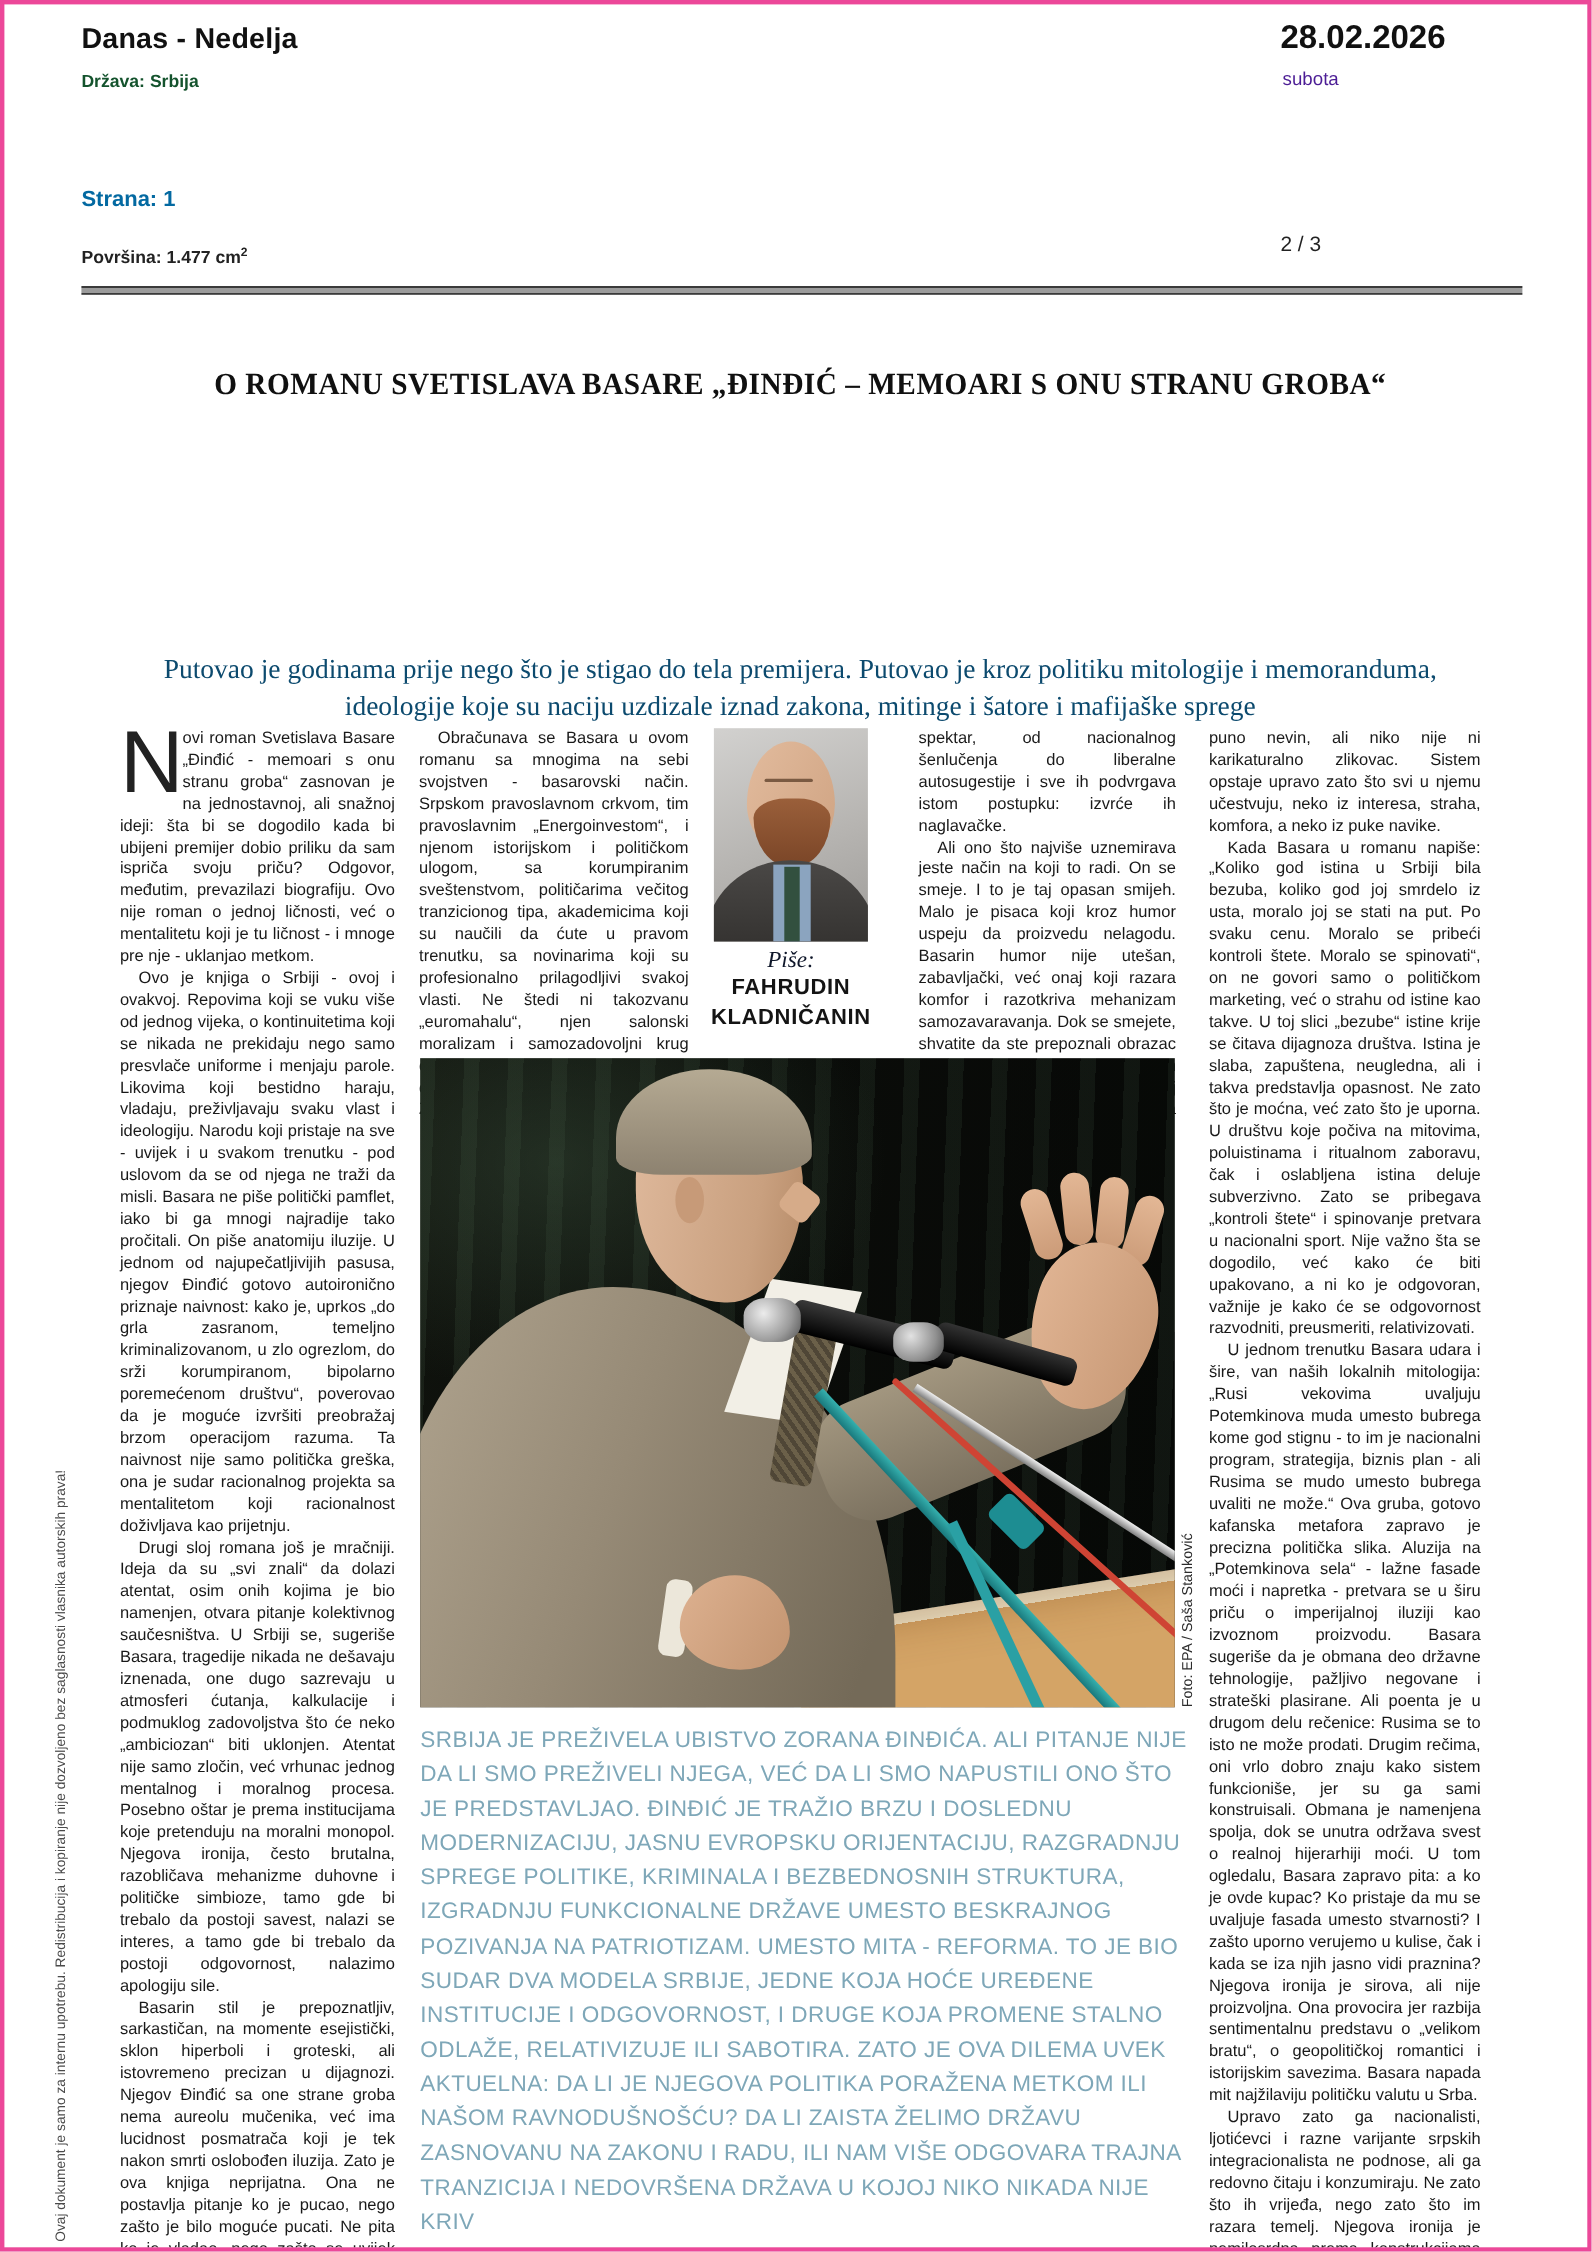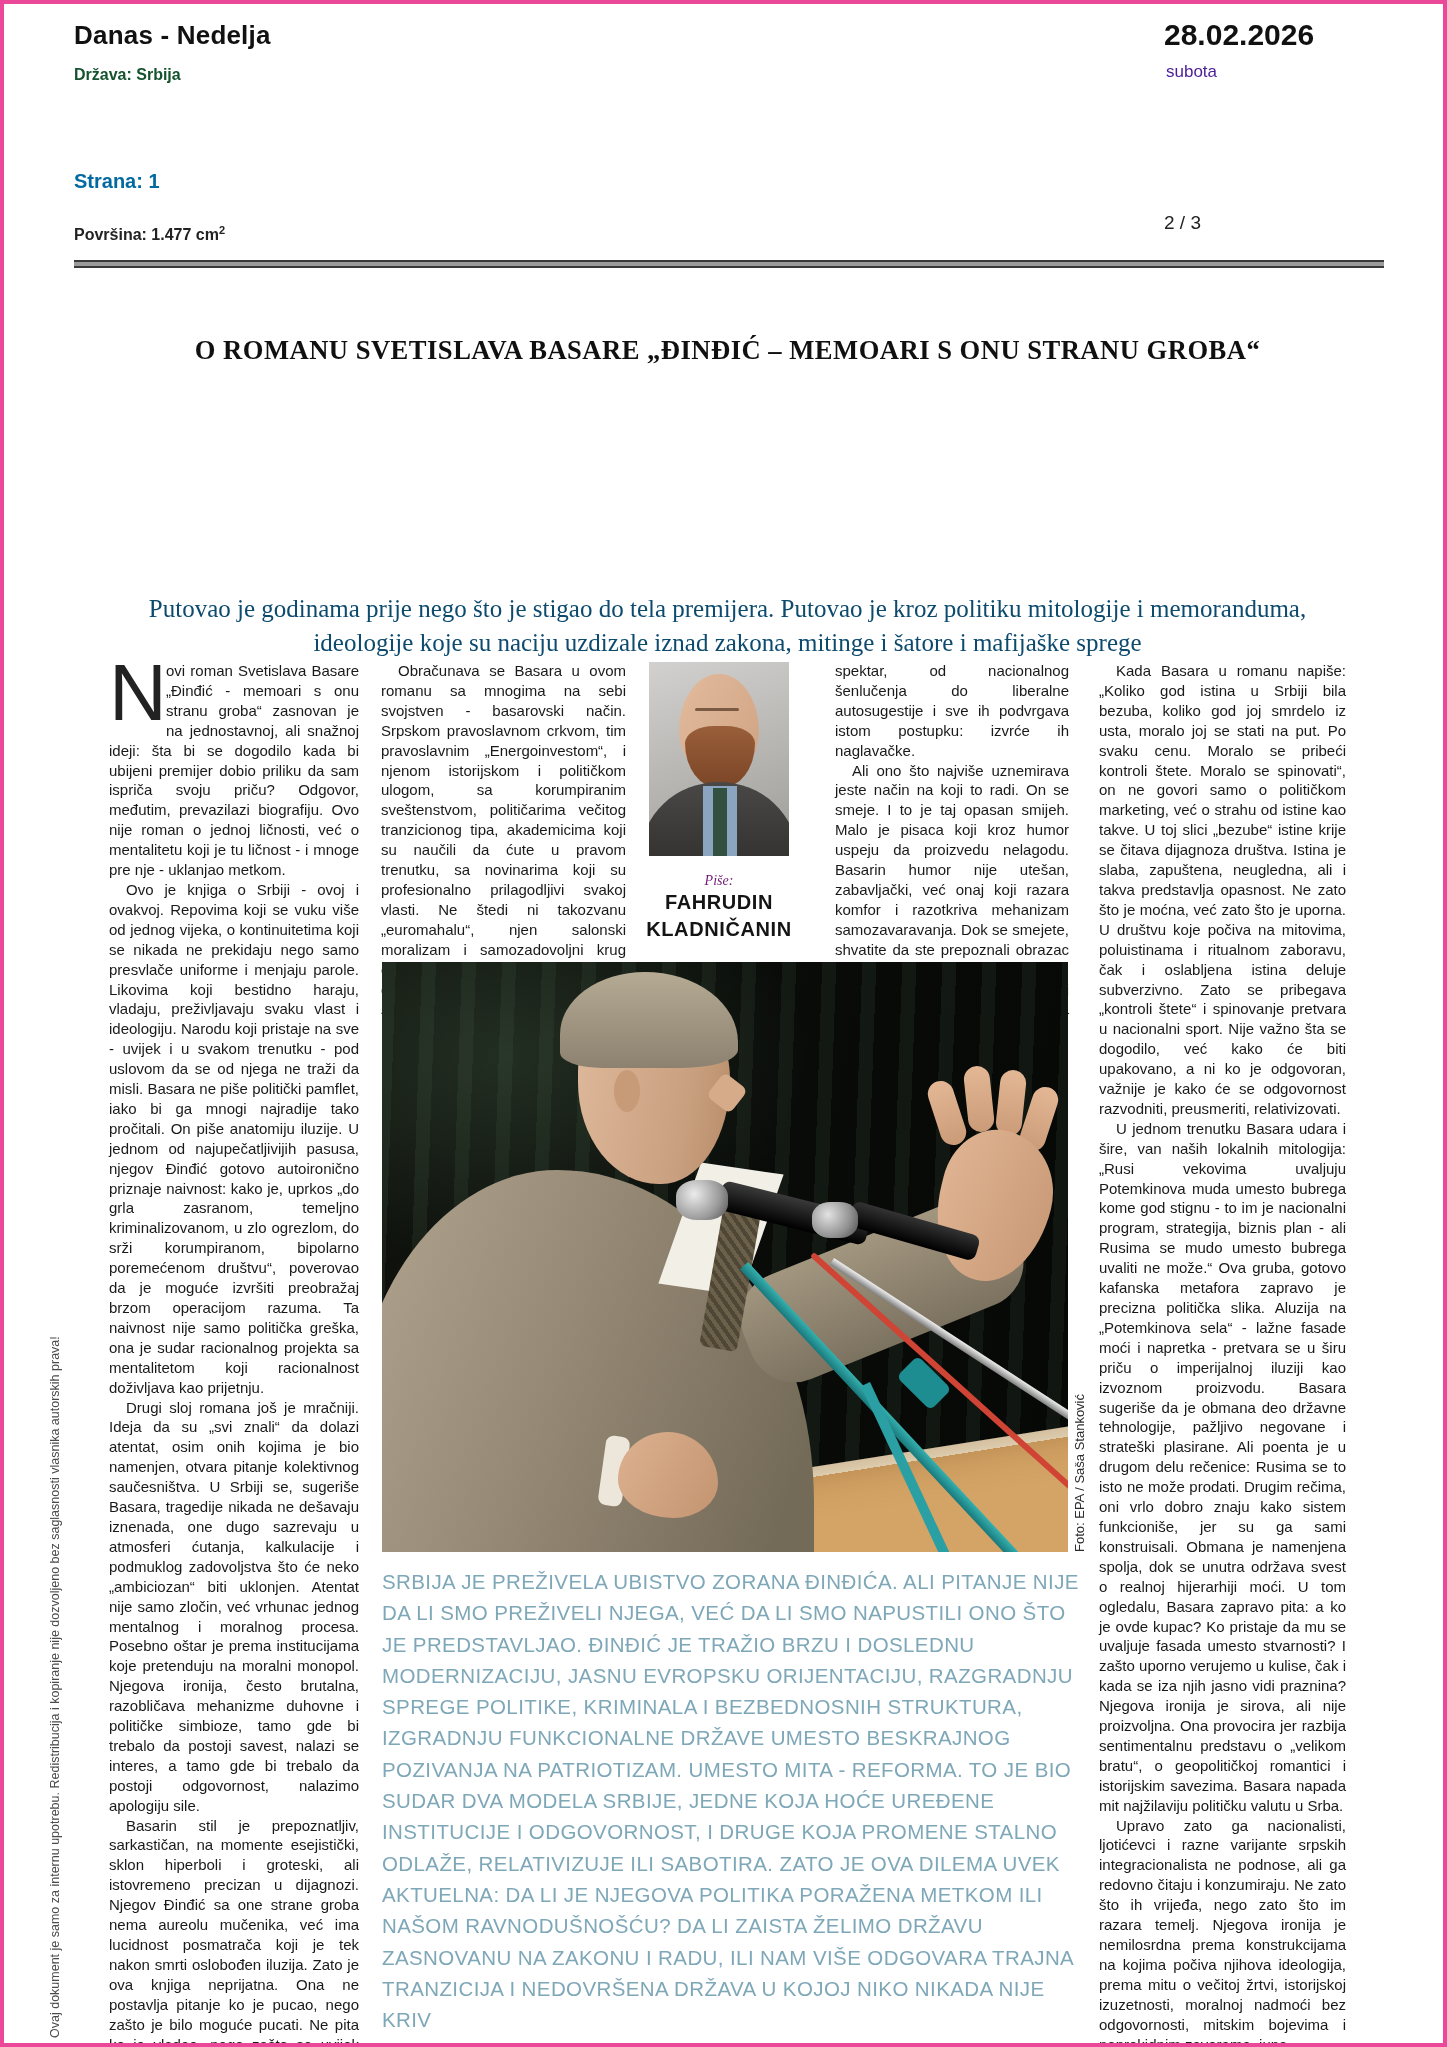--- a/index.html
+++ b/index.html
@@ -50,22 +50,22 @@
            background:linear-gradient(120deg,#e2bb9d,#cfa382);
            border-radius:50% 50% 46% 54%/55% 55% 45% 45%;}
   .hs-beard{position:absolute;left:36px;top:64px;width:70px;height:62px;
             background:linear-gradient(#9a5f3a,#7a4527);
             border-radius:42% 42% 48% 48%/28% 28% 72% 72%;}
   .hs-brow{position:absolute;left:46px;top:46px;width:44px;height:3px;background:#7a5a42;border-radius:2px;}
   .hs-body{position:absolute;left:-8px;top:120px;width:156px;height:80px;
            background:linear-gradient(#4a4846,#343230);border-radius:52% 52% 0 0/95% 95% 0 0;}
   .hs-shirt{position:absolute;left:54px;top:124px;width:34px;height:70px;background:#8ba4bf;}
   .hs-tie{position:absolute;left:64px;top:126px;width:14px;height:68px;background:#32503f;}
-  .pise{display:block;margin-top:17px;font-family:"Liberation Serif",serif;
-        font-style:italic;font-size:14px;color:#701a75;}
+  .pise{display:block;margin-top:4px;font-family:"Liberation Serif",serif;
+        font-style:italic;font-size:21px;color:#0f172a;}
   .byline-name{display:block;font-size:20px;font-weight:700;letter-spacing:.6px;
                line-height:27px;color:#141414;}
 
   
   .photo{left:378px;top:958px;width:686px;height:590px;overflow:hidden;
          background:
            radial-gradient(ellipse 430px 300px at 18% 16%,rgba(70,96,72,.38),transparent 70%),
            repeating-linear-gradient(92deg,rgba(58,80,62,.16) 0 14px,rgba(0,0,0,.22) 14px 40px),
            linear-gradient(100deg,#141811 0%,#0c0f0b 45%,#080a08 100%);}
   .ph{position:absolute;}
@@ -175,20 +175,21 @@
     <span class="byline-name">FAHRUDIN</span>
     <span class="byline-name">KLADNIČANIN</span>
   </div>
 
   <div class="abs bodycol col3">
     <p>spektar, od nacionalnog šenlučenja do liberalne autosugestije i sve ih podvrgava istom postupku: izvrće ih naglavačke.</p>
     <p class="ind">Ali ono što najviše uznemirava jeste način na koji to radi. On se smeje. I to je taj opasan smijeh. Malo je pisaca koji kroz humor uspeju da proizvedu nelagodu. Basarin humor nije utešan, zabavljački, već onaj koji razara komfor i razotkriva mehanizam samozavaravanja. Dok se smejete, shvatite da ste prepoznali obrazac - možda čak i sopstveni. U tom izokretanju stvari, u toj grotesknoj optici, krije se i najveća snaga romana: niko nije pot-</p>
   </div>
 
   <div class="abs bodycol col4">
+    <p>puno nevin, ali niko nije ni karikaturalno zlikovac. Sistem opstaje upravo zato što svi u njemu učestvuju, neko iz interesa, straha, komfora, a neko iz puke navike.</p>
     <p class="ind">Kada Basara u romanu napiše: „Koliko god istina u Srbiji bila bezuba, koliko god joj smrdelo iz usta, moralo joj se stati na put. Po svaku cenu. Moralo se pribeći kontroli štete. Moralo se spinovati“, on ne govori samo o političkom marketing, već o strahu od istine kao takve. U toj slici „bezube“ istine krije se čitava dijagnoza društva. Istina je slaba, zapuštena, neugledna, ali i takva predstavlja opasnost. Ne zato što je moćna, već zato što je uporna. U društvu koje počiva na mitovima, poluistinama i ritualnom zaboravu, čak i oslabljena istina deluje subverzivno. Zato se pribegava „kontroli štete“ i spinovanje pretvara u nacionalni sport. Nije važno šta se dogodilo, već kako će biti upakovano, a ni ko je odgovoran, važnije je kako će se odgovornost razvodniti, preusmeriti, relativizovati.</p>
     <p class="ind">U jednom trenutku Basara udara i šire, van naših lokalnih mitologija: „Rusi vekovima uvaljuju Potemkinova muda umesto bubrega kome god stignu - to im je nacionalni program, strategija, biznis plan - ali Rusima se mudo umesto bubrega uvaliti ne može.“ Ova gruba, gotovo kafanska metafora zapravo je precizna politička slika. Aluzija na „Potemkinova sela“ - lažne fasade moći i napretka - pretvara se u širu priču o imperijalnoj iluziji kao izvoznom proizvodu. Basara sugeriše da je obmana deo državne tehnologije, pažljivo negovane i strateški plasirane. Ali poenta je u drugom delu rečenice: Rusima se to isto ne može prodati. Drugim rečima, oni vrlo dobro znaju kako sistem funkcioniše, jer su ga sami konstruisali. Obmana je namenjena spolja, dok se unutra održava svest o realnoj hijerarhiji moći. U tom ogledalu, Basara zapravo pita: a ko je ovde kupac? Ko pristaje da mu se uvaljuje fasada umesto stvarnosti? I zašto uporno verujemo u kulise, čak i kada se iza njih jasno vidi praznina? Njegova ironija je sirova, ali nije proizvoljna. Ona provocira jer razbija sentimentalnu predstavu o „velikom bratu“, o geopolitičkoj romantici i istorijskim savezima. Basara napada mit najžilaviju političku valutu u Srba.</p>
     <p class="ind">Upravo zato ga nacionalisti, ljotićevci i razne varijante srpskih integracionalista ne podnose, ali ga redovno čitaju i konzumiraju. Ne zato što ih vrijeđa, nego zato što im razara temelj. Njegova ironija je nemilosrdna prema konstrukcijama na kojima počiva njihova ideologija, prema mitu o večitoj žrtvi, istorijskoj izuzetnosti, moralnoj nadmoći bez odgovornosti, mitskim bojevima i neprekidnim zaverama, juna-</p>
   </div>
 
   <div class="abs photo">
     <div class="ph ph-podium"></div>
     <div class="ph ph-suit"></div>
     <div class="ph ph-arm"></div>
     <div class="ph ph-finger f1"></div>

